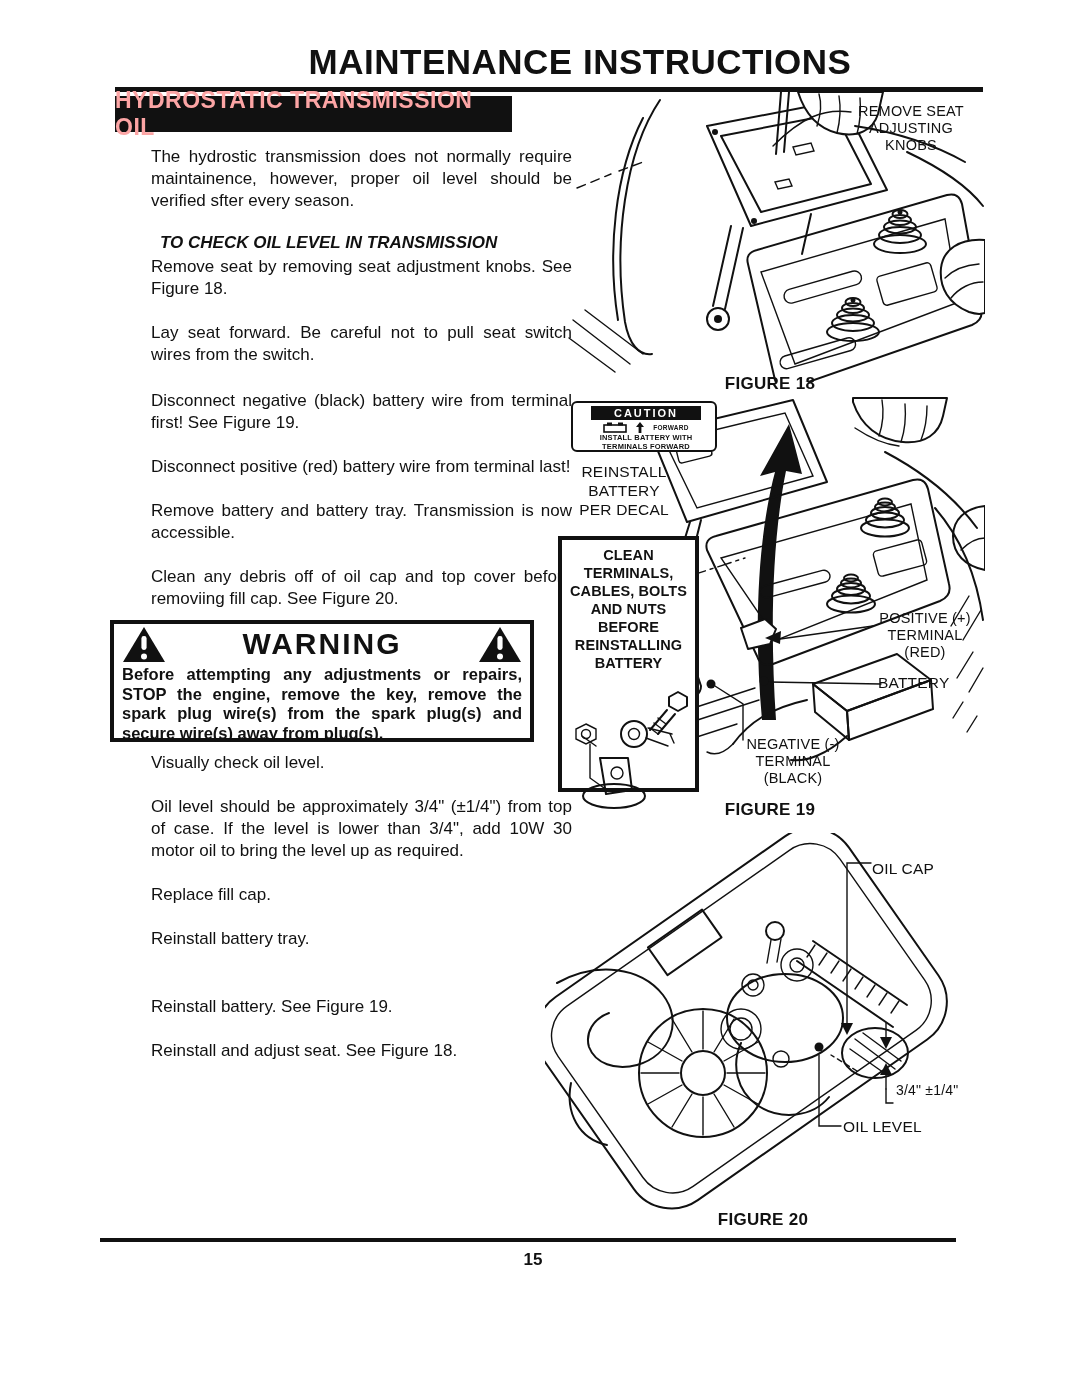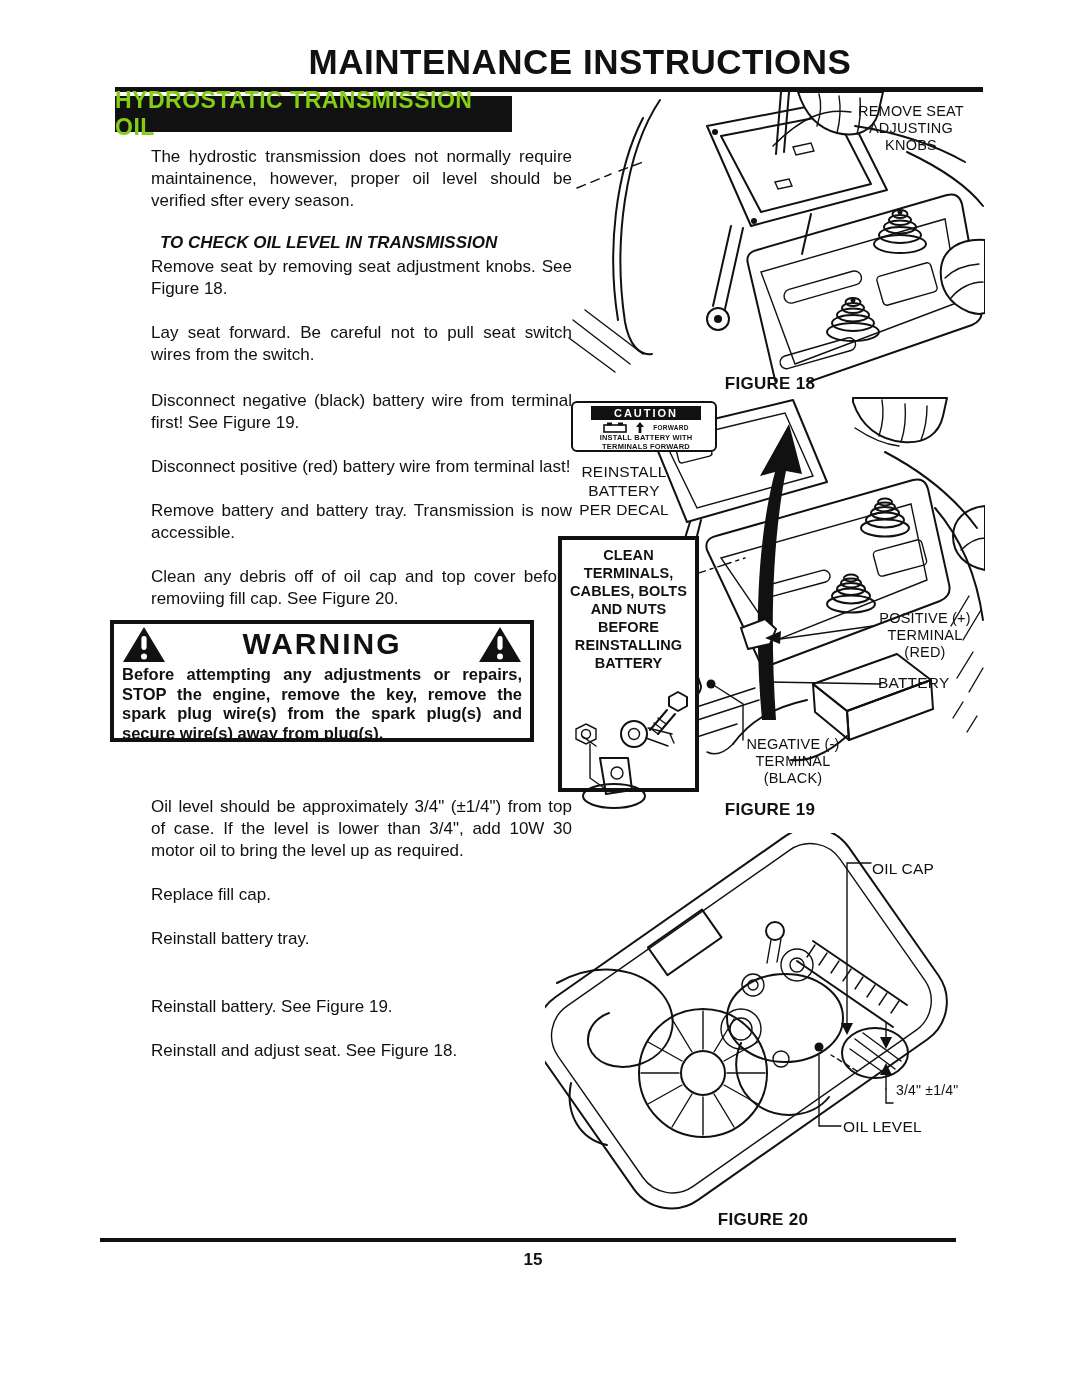--- a/index.html
+++ b/index.html
@@ -13,21 +13,21 @@
   
   .doc-title{
     left:0;top:42px;width:1080px;text-align:center;
     font-size:35px;font-weight:bold;letter-spacing:0.5px;padding-left:40px;
   }
   .title-rule{left:115px;top:87px;width:868px;height:5px;background:#111;}
   .bottom-rule{left:100px;top:1238px;width:856px;height:4px;background:#111;}
   .page-number{left:0;top:1250px;width:1066px;text-align:center;font-size:17px;font-weight:bold;}
   
   .section-bar{
-    left:115px;top:96px;width:397px;height:36px;background:#111;color:#84cc16;
+    left:115px;top:96px;width:397px;height:36px;background:#111;color:#fca5a5;
     font-size:23px;font-weight:bold;display:flex;align-items:center;justify-content:center;
     letter-spacing:0.5px;
   }
   
   .para{
     left:115px;width:421px;font-size:17px;line-height:22px;text-align:justify;margin-left:36px;
   }
   .subheading{
     left:115px;top:233px;width:421px;font-size:17px;font-weight:bold;font-style:italic;margin-left:45px;
   }
@@ -105,20 +105,21 @@
         <svg width="44" height="38" viewBox="0 0 44 38">
           <path d="M22,1 L43,36 L1,36 Z" fill="#111"></path>
           <rect x="19.4" y="10" width="5.2" height="14" rx="2.4" fill="#fff"></rect>
           <circle cx="22" cy="30.5" r="3" fill="#fff"></circle>
         </svg>
       </span>
     </div>
     <div class="warning-body">Before attempting any adjustments or repairs, STOP the engine, remove the key, remove the spark plug wire(s) from the spark plug(s) and secure wire(s) away from plug(s).</div>
   </div>
 
+  <div class="abs para" style="top:752px">Visually check oil level.</div>
   <div class="abs para" style="top:796px">Oil level should be approximately 3/4" (±1/4") from top of case. If the level is lower than 3/4", add 10W 30 motor oil to bring the level up as required.</div>
   <div class="abs para" style="top:884px">Replace fill cap.</div>
   <div class="abs para" style="top:928px">Reinstall battery tray.</div>
   <div class="abs para" style="top:996px">Reinstall battery. See Figure 19.</div>
   <div class="abs para" style="top:1040px">Reinstall and adjust seat. See Figure 18.</div>
 
   <div class="abs" style="left:555px;top:92px;width:430px;height:290px">
     <svg viewBox="0 0 430 290" width="430" height="290">
 
       <path class="line" d="M105,8 C70,60 58,150 70,230 C74,252 84,264 97,262"></path>

